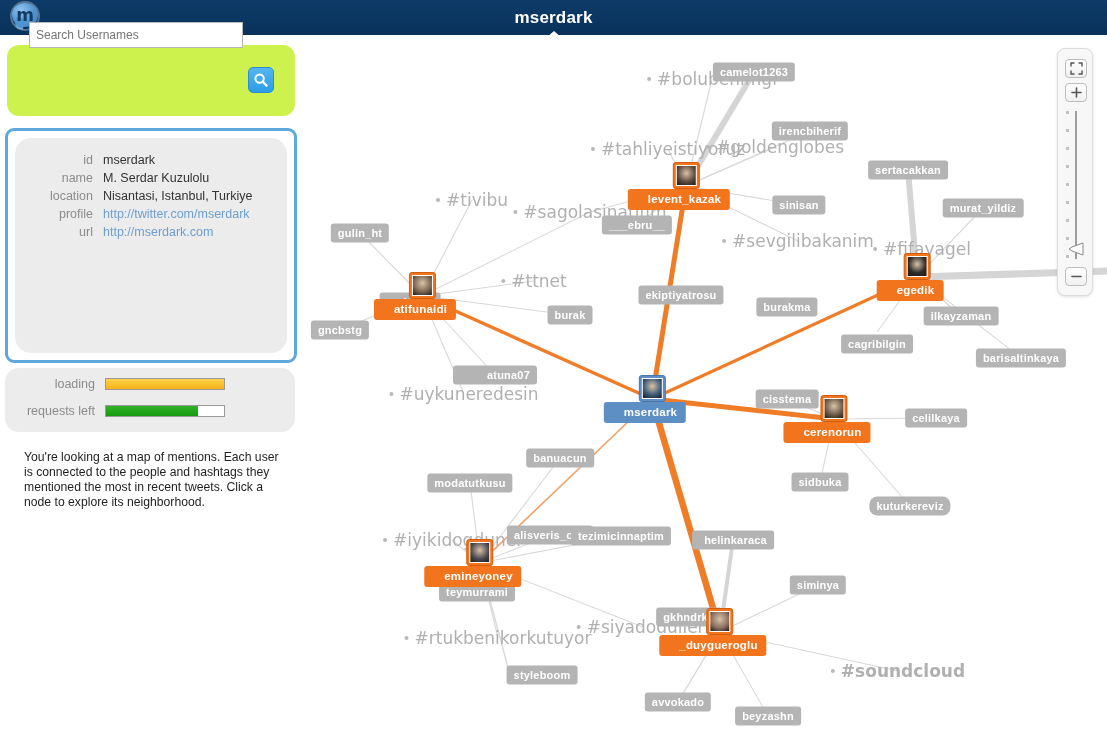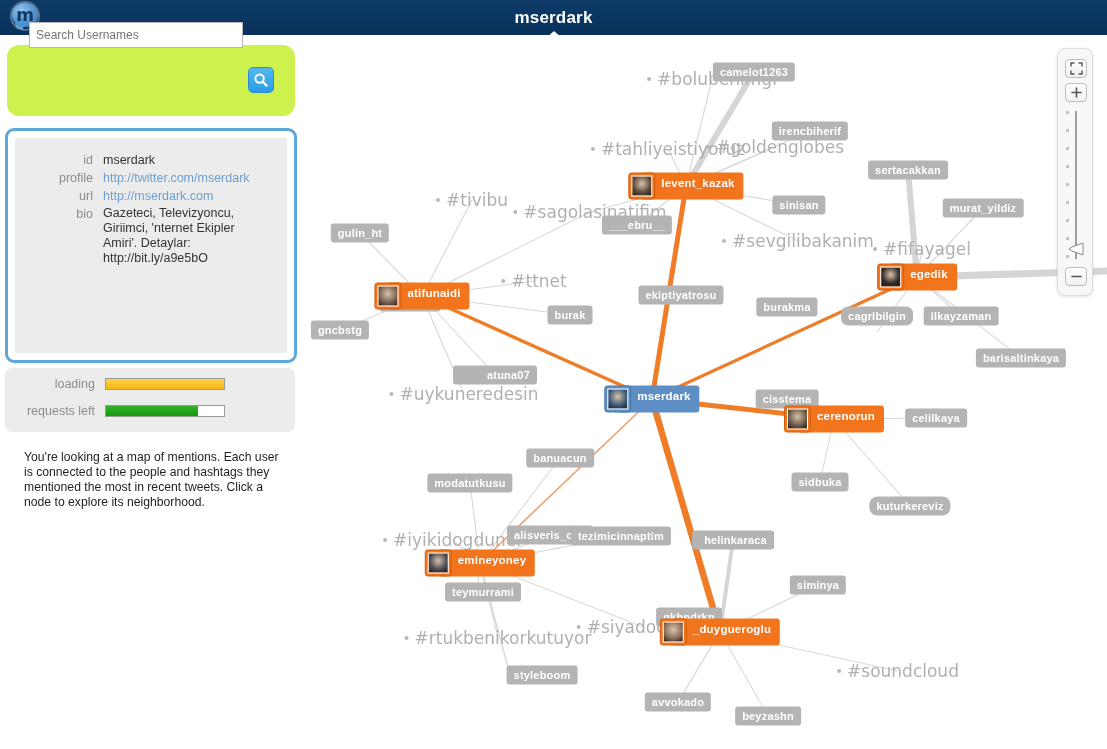--- a/index.html
+++ b/index.html
@@ -88,35 +88,35 @@
   }
   .search-btn svg { display: block; }
 
   .info-card {
     position: absolute; left: 5px; top: 128px; width: 292px; height: 235px;
     background: #ffffff; border: 3px solid #5fa8dd; border-radius: 9px;
     padding: 7px;
   }
   .info-inner {
     width: 100%; height: 100%;
-    background: #ececec; border-radius: 2px;
+    background: #ececec; border-radius: 16px;
     padding: 14px 10px 10px 10px;
   }
   .info-row { display: flex; margin-bottom: 2px; font-size: 12.5px; line-height: 16px; }
   .info-label {
     width: 78px; text-align: right; color: #8c8c8c; padding-right: 10px;
     flex: 0 0 78px;
   }
   .info-value { color: #333333; }
   .info-value.link { color: #6d9fd0; }
   .info-value.bio { line-height: 15px; }
 
   .status-card {
     position: absolute; left: 5px; top: 368px; width: 290px; height: 64px;
-    background: #ececec; border-radius: 7px;
+    background: #ececec; border-radius: 14px;
   }
   .status-row {
     display: flex; align-items: center; height: 22px; margin-top: 5px;
   }
   .status-label {
     width: 100px; text-align: right; padding-right: 10px;
     font-size: 12.5px; color: #8c8c8c; flex: 0 0 100px;
   }
   .bar-outer {
     width: 120px; height: 12px; background: #ffffff;
@@ -163,21 +163,21 @@
   }
   .hashtag .dot {
     display: inline-block; width: 4px; height: 4px; border-radius: 50%;
     background: #b8b8b8; vertical-align: middle; margin-right: 6px;
     margin-bottom: 2px;
   }
 
   
   .avnode {
     position: absolute; transform: translate(-50%,-50%);
-    display: flex; white-space: nowrap;
+    display: flex; align-items: center; white-space: nowrap; flex-direction: column;
   }
   .avnode .label {
     color: #ffffff; font-size: 11.5px; font-weight: bold;
     padding: 4px 9px 5px 20px; margin-left: -14px;
     border-radius: 3px; letter-spacing: 0.2px;
   }
   .avnode.orange .label { background: #f2741d; }
   .avnode.blue .label { background: #5d8fc4; }
   .avnode .avatar {
     position: relative; z-index: 2;
@@ -248,30 +248,34 @@
     </svg>
   </div>
 
   <div class="info-card">
     <div class="info-inner" id="info-rows">
         <div class="info-row">
           <div class="info-label">id</div>
           <div class="info-value">mserdark</div>
         </div>
         <div class="info-row">
+          <div class="info-label">name</div>
+          <div class="info-value">M. Serdar Kuzulolu</div>
+        </div>
+        <div class="info-row">
+          <div class="info-label">location</div>
+          <div class="info-value">Nisantasi, Istanbul, Turkiye</div>
+        </div>
+        <div class="info-row">
           <div class="info-label">profile</div>
           <div class="info-value link">http://twitter.com/mserdark</div>
         </div>
         <div class="info-row">
           <div class="info-label">url</div>
           <div class="info-value link">http://mserdark.com</div>
-        </div>
-        <div class="info-row">
-          <div class="info-label">bio</div>
-          <div class="info-value bio" style="width: 160px; white-space: normal;">Gazeteci, Televizyoncu, Giriimci, 'nternet Ekipler Amiri'. Detaylar: http://bit.ly/a9e5bO</div>
         </div>
       </div>
   </div>
 
   <div class="status-card">
     <div class="status-row">
       <div class="status-label">loading</div>
       <div class="bar-outer">
         <div class="bar-fill loading" id="loading-fill" style="width: 100%;"></div>
       </div>
@@ -343,47 +347,47 @@
       <div class="hashtag" style="left: 478px; top: 112px;"><span class="dot"></span><span>#goldenglobes</span></div>
       <div class="hashtag" style="left: 175px; top: 165px;"><span class="dot"></span><span>#tivibu</span></div>
       <div class="hashtag" style="left: 293px; top: 177px;"><span class="dot"></span><span>#sagolasinatifim</span></div>
       <div class="hashtag" style="left: 501px; top: 206px;"><span class="dot"></span><span>#sevgilibakanim</span></div>
       <div class="hashtag" style="left: 625px; top: 214px;"><span class="dot"></span><span>#fifayagel</span></div>
       <div class="hashtag" style="left: 237px; top: 246px;"><span class="dot"></span><span>#ttnet</span></div>
       <div class="hashtag" style="left: 167px; top: 359px;"><span class="dot"></span><span>#uykuneredesin</span></div>
       <div class="hashtag" style="left: 155px; top: 505px;"><span class="dot"></span><span>#iyikidogdunel</span></div>
       <div class="hashtag" style="left: 346px; top: 592px;"><span class="dot"></span><span>#siyadodulleri</span></div>
       <div class="hashtag" style="left: 201px; top: 603px;"><span class="dot"></span><span>#rtukbenikorkutuyor</span></div>
-      <div class="hashtag" style="left: 601px; top: 636px;"><span class="dot"></span><span>#soundcloud</span></div>
+      <div class="hashtag" style="left: 601px; top: 636px; font-weight: bold;"><span class="dot"></span><span>#soundcloud</span></div>
       <div class="pill" style="left: 457px; top: 37px;">camelot1263</div>
       <div class="pill" style="left: 513px; top: 96px;">irencbiherif</div>
       <div class="pill" style="left: 611px; top: 135px;">sertacakkan</div>
       <div class="pill" style="left: 686px; top: 173px;">murat_yildiz</div>
       <div class="pill" style="left: 502px; top: 170px;">sinisan</div>
       <div class="pill" style="left: 63px; top: 198px;">gulin_ht</div>
       <div class="pill" style="left: 340px; top: 190px;">___ebru__</div>
       <div class="pill" style="left: 113px; top: 267px;">ersinkoc</div>
       <div class="pill" style="left: 43px; top: 295px;">gncbstg</div>
       <div class="pill" style="left: 273px; top: 280px;">burak</div>
       <div class="pill" style="left: 384px; top: 260px;">ekiptiyatrosu</div>
       <div class="pill" style="left: 490px; top: 272px;">burakma</div>
-      <div class="pill" style="left: 580px; top: 281px; border-radius: 7px;">cagribilgin</div>
+      <div class="pill" style="left: 580px; top: 309px;">cagribilgin</div>
       <div class="pill" style="left: 664px; top: 281px;">ilkayzaman</div>
       <div class="pill" style="left: 724px; top: 323px;">barisaltinkaya</div>
       <div class="pill" style="left: 198px; top: 340px; padding-left: 34px;">atuna07</div>
       <div class="pill" style="left: 490px; top: 364px;">cisstema</div>
       <div class="pill" style="left: 639px; top: 383px;">celilkaya</div>
       <div class="pill" style="left: 263px; top: 423px;">banuacun</div>
       <div class="pill" style="left: 523px; top: 447px;">sidbuka</div>
       <div class="pill" style="left: 613px; top: 471px; border-radius: 8px;">kuturkereviz</div>
       <div class="pill" style="left: 173px; top: 448px;">modatutkusu</div>
       <div class="pill" style="left: 253px; top: 500px;">alisveris_cini</div>
       <div class="pill" style="left: 324px; top: 501px;">tezimicinnaptim</div>
       <div class="pill" style="left: 436px; top: 505px; padding-left: 12px;">helinkaraca</div>
-      <div class="pill" style="left: 186px; top: 557px; text-align: center;">teymurrami</div>
+      <div class="pill" style="left: 180px; top: 557px; text-align: center;">teymurrami</div>
       <div class="pill" style="left: 521px; top: 550px;">siminya</div>
       <div class="pill" style="left: 392px; top: 582px;">gkhndrkn</div>
       <div class="pill" style="left: 213px; top: 640px; margin-left: 32px;">styleboom</div>
       <div class="pill" style="left: 381px; top: 667px;">avvokado</div>
       <div class="pill" style="left: 471px; top: 681px;">beyzashn</div>
       <div class="avnode orange" style="left: 389px; top: 151px;">
         <div class="avatar">
           <div class="img" style="background: radial-gradient(circle at 50% 38%, rgb(217, 195, 168) 0%, rgb(91, 74, 62) 58%, rgb(29, 26, 23) 100%);"></div>
         </div>
         <div class="label">levent_kazak</div>

